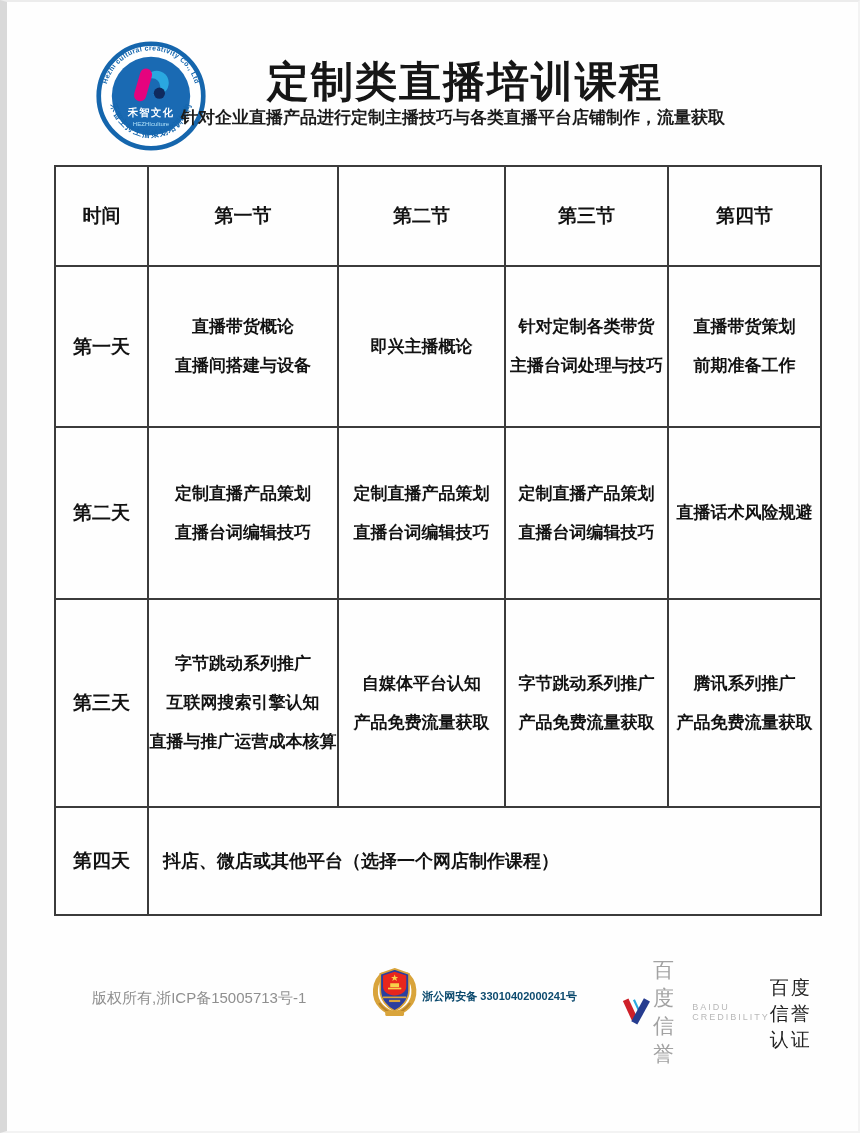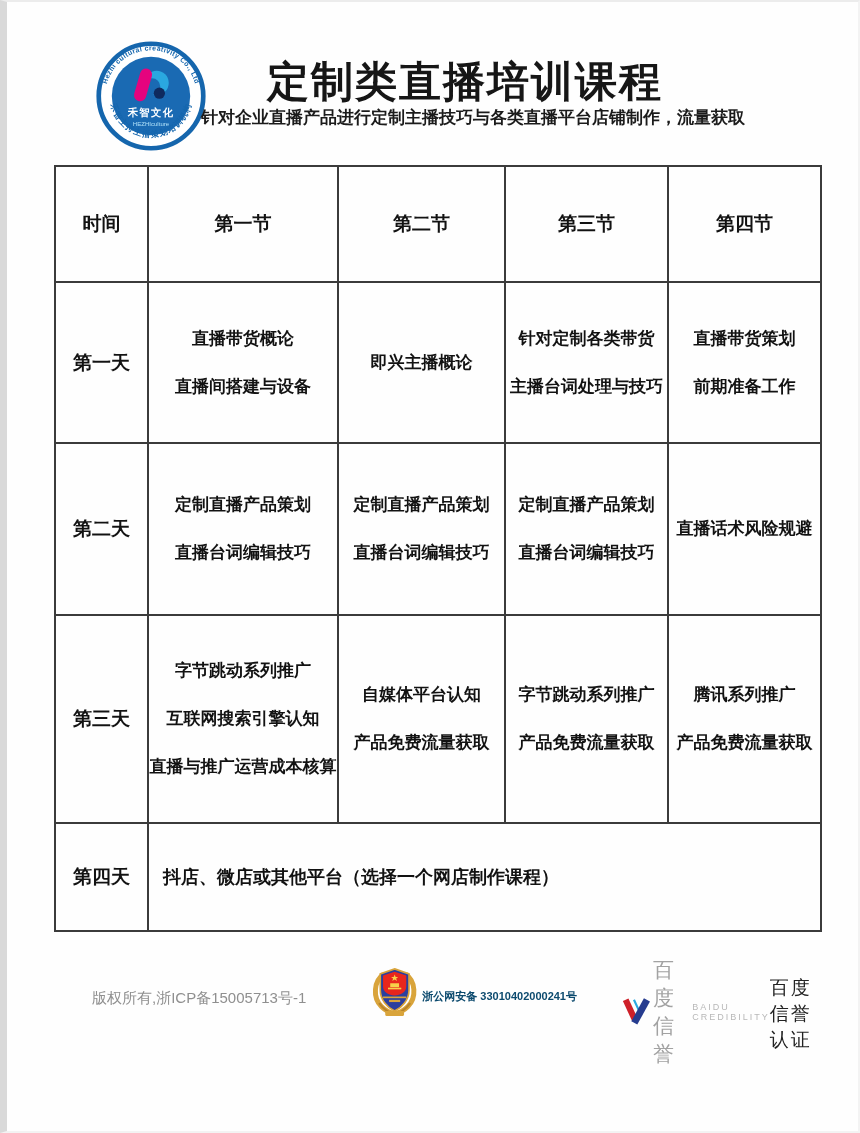--- a/index.html
+++ b/index.html
@@ -6,39 +6,39 @@
   html,body { width:860px; height:1133px; background:#ffffff; overflow:hidden;
     font-family:"Liberation Sans","DejaVu Sans",sans-serif; }
   .page { position:relative; width:860px; height:1133px; background:#fefefe;
     border-left:7px solid #d9d9d9; border-top:2px solid #ececec;
     border-right:2px solid #f3f3f3; border-bottom:2px solid #f3f3f3;padding-left:16px; }
 
   
   .logo-header { position:absolute; left:88px; top:38px; width:112px; height:112px; }
   .page-title { position:absolute; left:218px; top:52px; width:480px; text-align:center;
     font-size:42px; font-weight:900; color:#161616; letter-spacing:2px; }
-  .page-subtitle { position:absolute; left:176px; top:104px; width:580px; text-align:center;
+  .page-subtitle { position:absolute; left:156px; top:104px; width:580px; text-align:center;
     font-size:17px; font-weight:700; color:#1b1b1b; }
 
   
   .schedule-wrap { position:absolute; left:47px; top:163px; }
   table { border-collapse:collapse; table-layout:fixed; width:766px; }
   td { border:2px solid #3b3b3b; vertical-align:middle; text-align:center;
     color:#121212; font-weight:700; }
-  tr.row-header { height:116px;border-radius:15px; }
+  tr.row-header { height:100px;border-radius:15px; }
   tr.row-day1 { height:161px; }
   tr.row-day2 { height:172px; }
   tr.row-day3 { height:208px; }
   tr.row-day4 { height:108px; }
   .col-time-w { width:93px; } .col1-w { width:190px; } .col2-w { width:167px; }
   .col3-w { width:163px; } .col4-w { width:153px; }
   .th-cell { font-size:19px; }
   .time-cell { font-size:19px; }
   .cell-line { font-size:17px; line-height:18px; }
-  .cell-line + .cell-line { margin-top:30px; }
+  .cell-line + .cell-line { margin-top:21px; }
   .merged-cell { text-align:left; padding-left:14px; font-size:18px; }
 
   
   .footer-col { position:absolute; display:flex; flex-direction:row; align-items:center; }
   .footer-left { left:85px; top:950px; width:210px; }
   .footer-mid { left:360px; top:944px; width:210px; }
   .footer-right { left:610px; top:952px; width:200px; }
   .footer-logo-sm { width:84px; height:84px; }
   .police-badge { width:86px; height:90px; }
   .baidu-v { width:96px; height:64px; }

